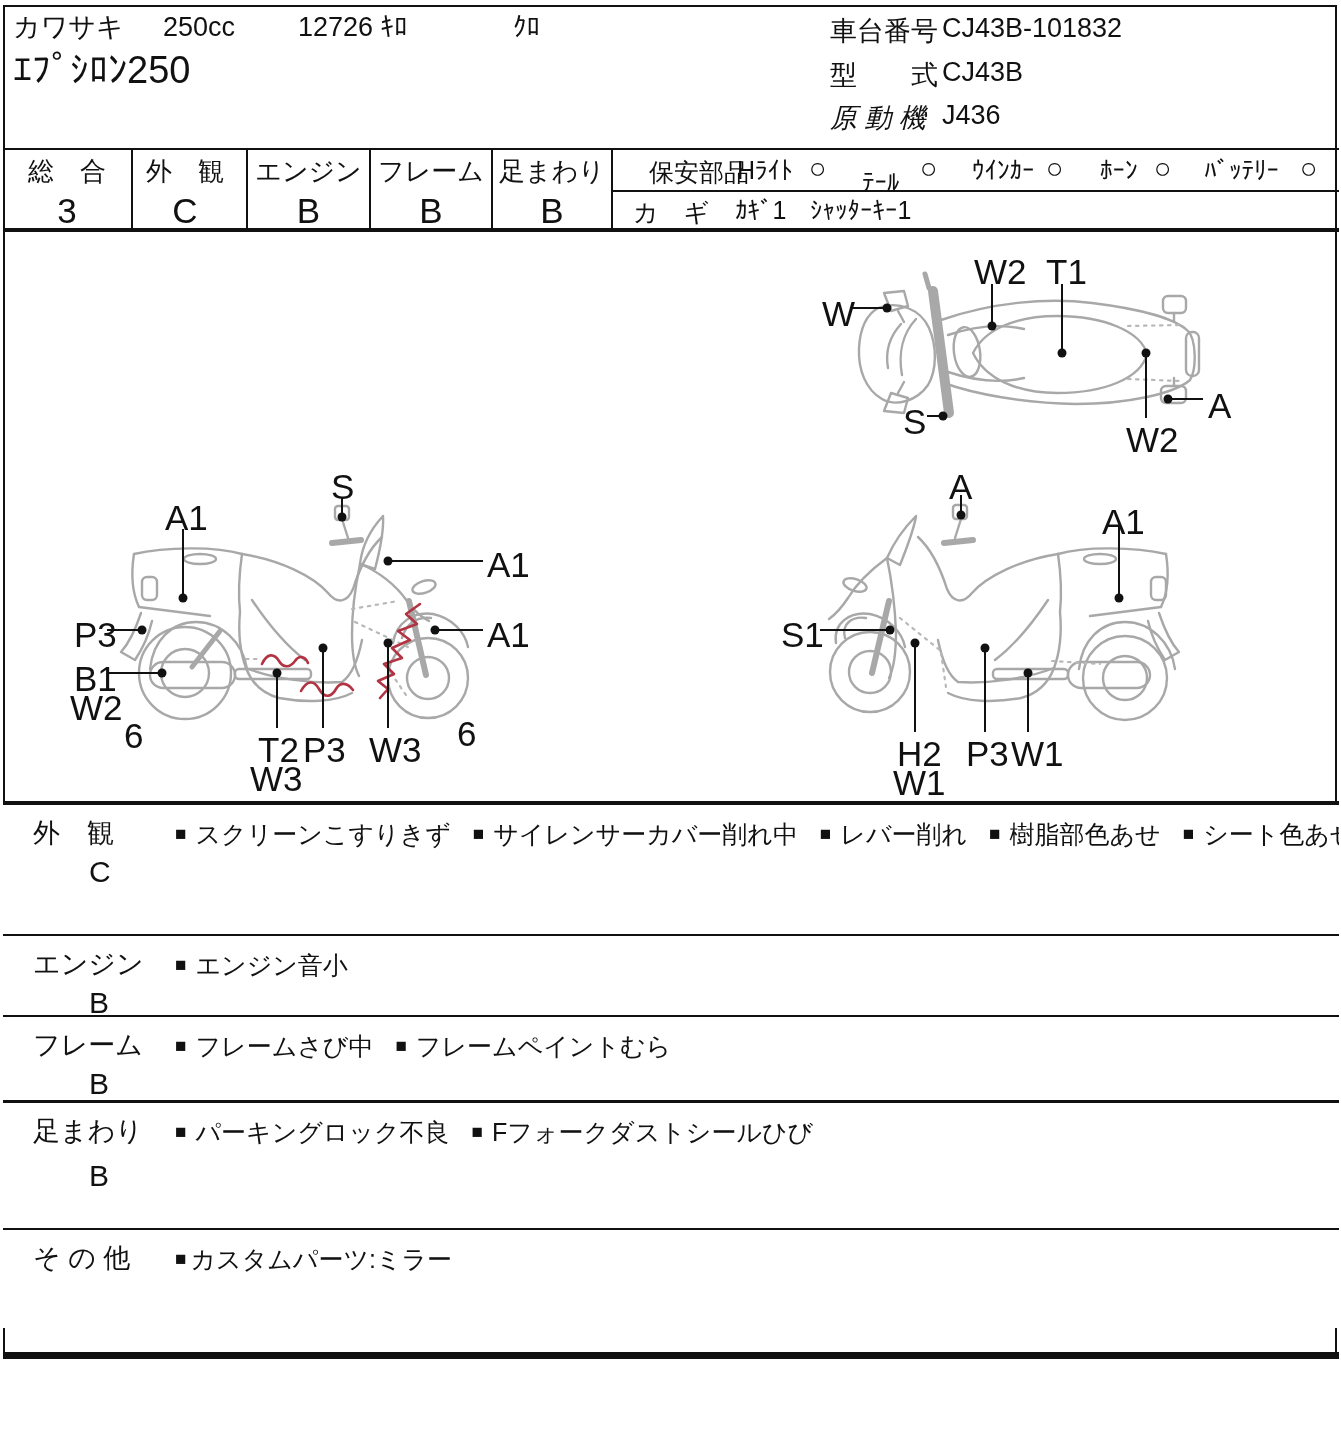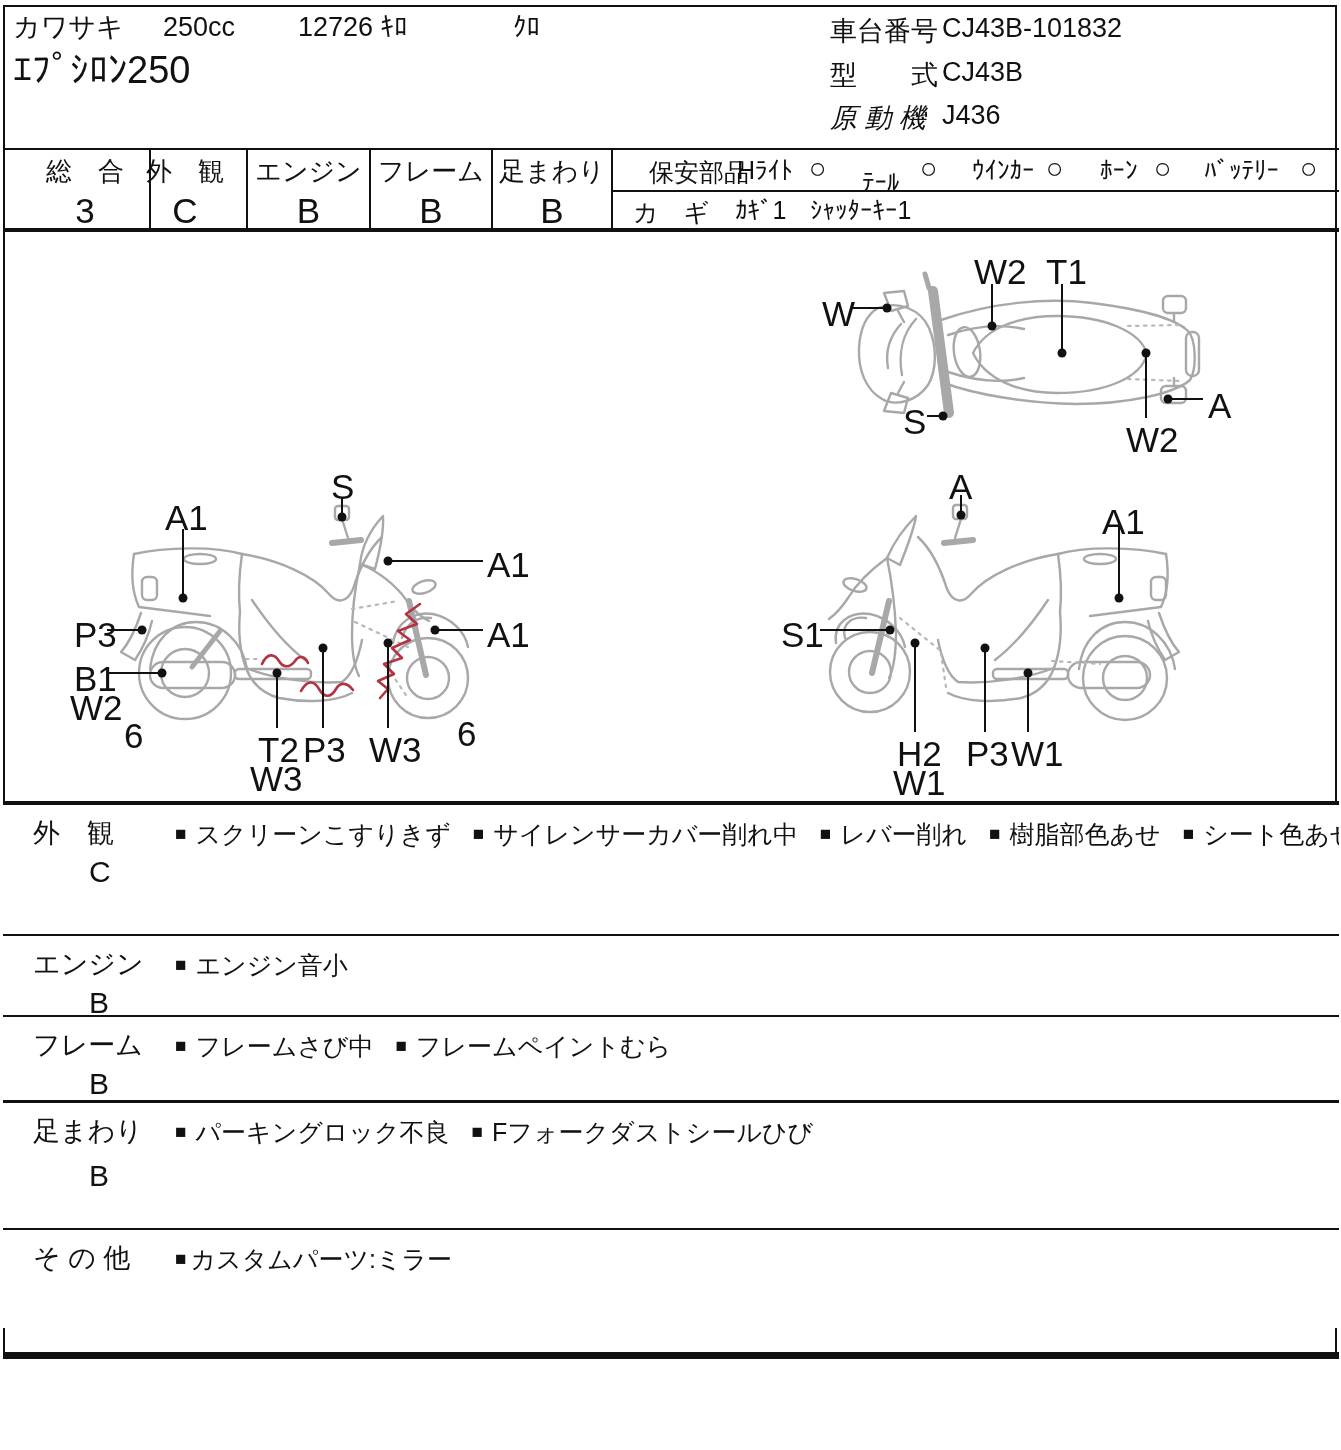--- a/index.html
+++ b/index.html
@@ -67,21 +67,21 @@
 
     <span class="abs h-lbl" style="left:830px;top:13px;">車台番号</span>
     <span class="abs h-val" style="left:942px;top:13px;">CJ43B-101832</span>
     <span class="abs h-lbl" style="left:830px;top:57px;">型　　式</span>
     <span class="abs h-val" style="left:942px;top:57px;">CJ43B</span>
     <span class="abs h-lbl" style="left:830px;top:100px;font-style:italic;">原 動 機</span>
     <span class="abs h-val" style="left:942px;top:100px;">J436</span>
   </div>
 
   <div class="gtable">
-    <div class="gcell" style="left:0;width:130px;margin-left:18px;">
+    <div class="gcell" style="left:0;width:130px;">
       <span class="glabel">総　合</span>
       <span class="gvalue">3</span>
     </div>
     <div class="gcell" style="left:121px;width:124px;">
       <span class="glabel">外　観</span>
       <span class="gvalue">C</span>
     </div>
     <div class="gcell" style="left:245px;width:123px;">
       <span class="glabel">エンジン</span>
       <span class="gvalue">B</span>

